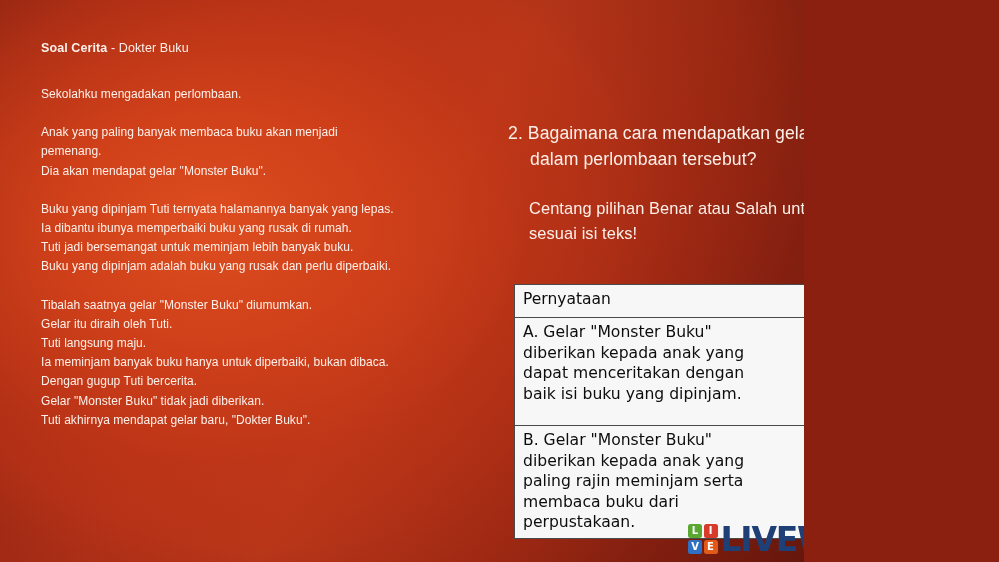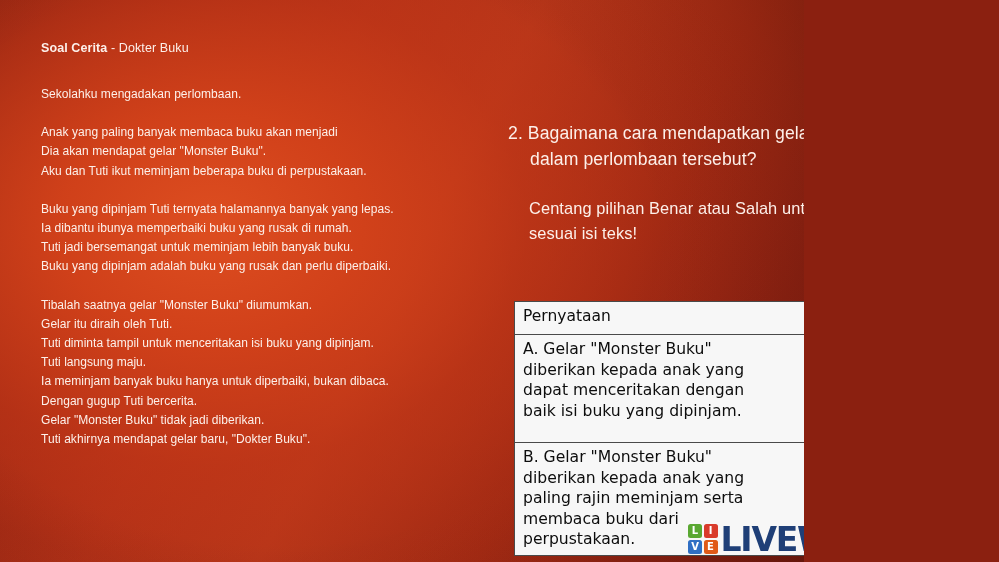--- a/index.html
+++ b/index.html
@@ -106,21 +106,21 @@
     padding-left: 21px;
     font-size: 16.4px;
     line-height: 25px;
     letter-spacing: 0.1px;
   }
 
   
   #answer-table-wrap {
     position: absolute;
     left: 514px;
-    top: 301px;
+    top: 284px;
     width: 442px;
   }
   table.answer-table {
     border-collapse: collapse;
     width: 442px;
     background: #f7f7f7;
     table-layout: fixed;
     font-family: "DejaVu Sans", sans-serif;
   }
   table.answer-table th,
@@ -201,35 +201,34 @@
     <div id="story-title">
       <span class="strong">Soal Cerita</span><span class="rest"> - Dokter Buku</span>
     </div>
 
     <p class="story-para">
       <span class="story-line">Sekolahku mengadakan perlombaan.</span>
     </p>
 
     <p class="story-para">
       <span class="story-line">Anak yang paling banyak membaca buku akan menjadi</span>
+      <span class="story-line">pemenang.</span>
       <span class="story-line">Dia akan mendapat gelar "Monster Buku".</span>
-      <span class="story-line">Aku dan Tuti ikut meminjam beberapa buku di perpustakaan.</span>
     </p>
 
     <p class="story-para">
       <span class="story-line">Buku yang dipinjam Tuti ternyata halamannya banyak yang lepas.</span>
       <span class="story-line">Ia dibantu ibunya memperbaiki buku yang rusak di rumah.</span>
       <span class="story-line">Tuti jadi bersemangat untuk meminjam lebih banyak buku.</span>
       <span class="story-line">Buku yang dipinjam adalah buku yang rusak dan perlu diperbaiki.</span>
     </p>
 
     <p class="story-para">
       <span class="story-line">Tibalah saatnya gelar "Monster Buku" diumumkan.</span>
       <span class="story-line">Gelar itu diraih oleh Tuti.</span>
-      <span class="story-line">Tuti diminta tampil untuk menceritakan isi buku yang dipinjam.</span>
       <span class="story-line">Tuti langsung maju.</span>
       <span class="story-line">Ia meminjam banyak buku hanya untuk diperbaiki, bukan dibaca.</span>
       <span class="story-line">Dengan gugup Tuti bercerita.</span>
       <span class="story-line">Gelar "Monster Buku" tidak jadi diberikan.</span>
       <span class="story-line">Tuti akhirnya mendapat gelar baru, "Dokter Buku".</span>
     </p>
   </div>
 
   <div id="question-block">
     <div id="question-text">2. Bagaimana cara mendapatkan gelar "Monster Buku" dalam perlombaan tersebut?</div>

